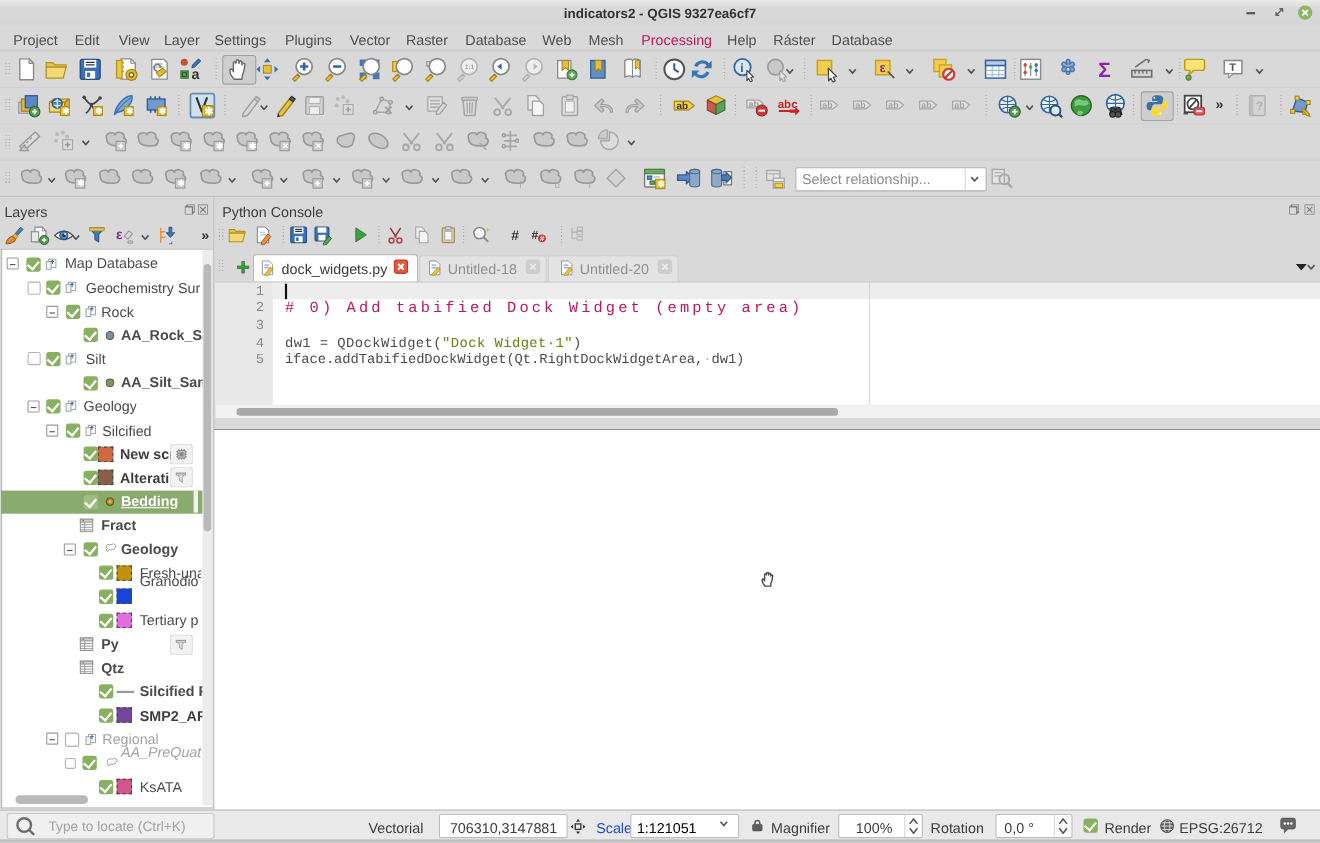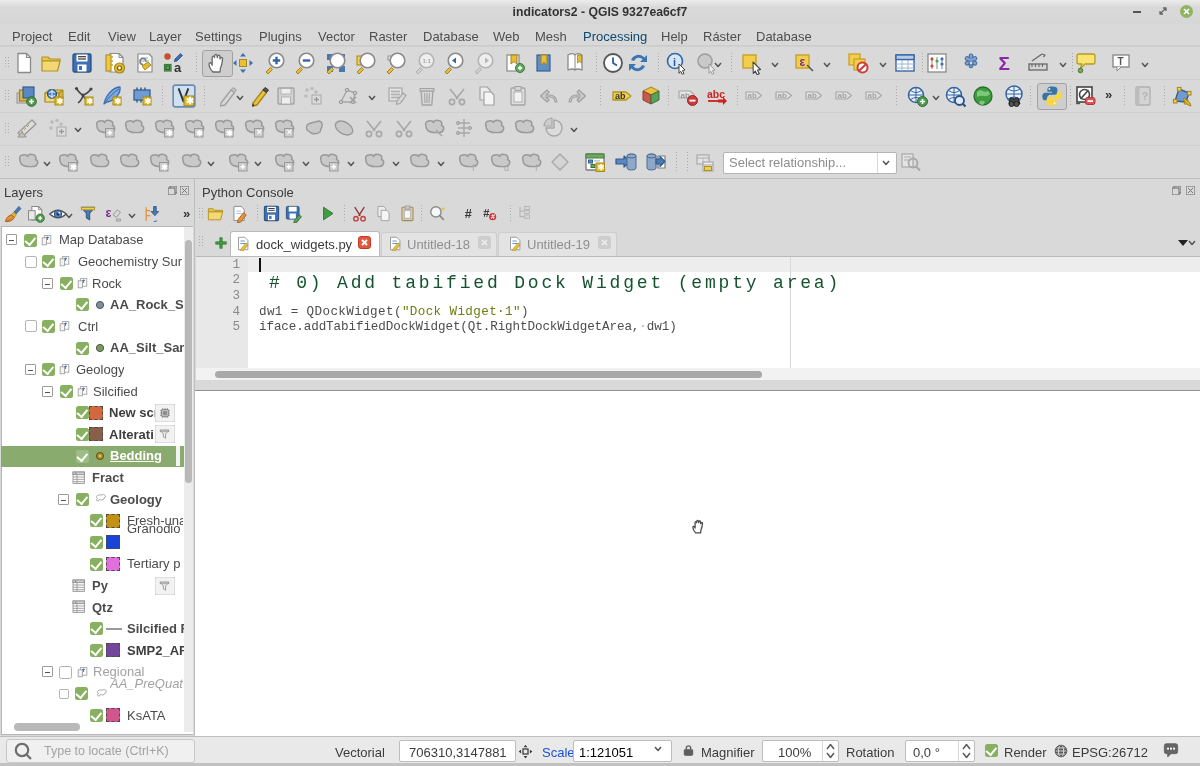--- a/index.html
+++ b/index.html
@@ -32,21 +32,21 @@
 <div class="txt" style="left:68px;top:29px;color:#4e4e4e">Edit</div>
 <div class="txt" style="left:108px;top:29px;color:#4e4e4e">View</div>
 <div class="txt" style="left:149px;top:29px;color:#4e4e4e">Layer</div>
 <div class="txt" style="left:195px;top:29px;color:#4e4e4e">Settings</div>
 <div class="txt" style="left:259px;top:29px;color:#4e4e4e">Plugins</div>
 <div class="txt" style="left:318px;top:29px;color:#4e4e4e">Vector</div>
 <div class="txt" style="left:369px;top:29px;color:#4e4e4e">Raster</div>
 <div class="txt" style="left:423px;top:29px;color:#4e4e4e">Database</div>
 <div class="txt" style="left:493px;top:29px;color:#4e4e4e">Web</div>
 <div class="txt" style="left:535px;top:29px;color:#4e4e4e">Mesh</div>
-<div class="txt" style="left:583px;top:29px;color:#0c4a6e">Processing</div>
+<div class="txt" style="left:583px;top:29px;color:#be185d">Processing</div>
 <div class="txt" style="left:661px;top:29px;color:#4e4e4e">Help</div>
 <div class="txt" style="left:703px;top:29px;color:#4e4e4e">Ráster</div>
 <div class="txt" style="left:756px;top:29px;color:#4e4e4e">Database</div>
 <div class="ab" style="left:0;top:46px;width:1200px;height:133px;background:#d9d9d9"></div>
 <div class="ab" style="left:0;top:178px;width:1200px;height:1px;background:#bdbdbd"></div>
 <div class="ab" style="left:0;top:46px;width:1200px;height:1px;background:#d0d0d0"></div>
 <div class="handle" style="left:5px;top:57px;height:12px"></div>
 <div class="ab" style="left:0;top:79px;width:1200px;height:1px;background:#d0d0d0"></div>
 <div class="handle" style="left:5px;top:90px;height:12px"></div>
 <div class="ab" style="left:0;top:112px;width:1200px;height:1px;background:#d0d0d0"></div>
@@ -787,21 +787,21 @@
     <circle cx="4" cy="4" r="3.6" fill="#7c8f9e" stroke="#555" stroke-width="1"></circle>
   </svg>
 <div class="tl" style="left:110px;top:297px;color:#4b4b4b;font-weight:bold;width:74px;">AA_Rock_Sa</div>
 <div class="ab" style="left:25px;top:320px;width:12px;height:12px;background:#fff;border:1px solid #b4b4b4;border-radius:2px"></div>
 <div class="cb on" style="left:42px;top:320px"></div>
 <svg class="ab" style="left:58px;top:320px;width:13px;height:13px" viewBox="0 0 24 24">
     <rect x="8" y="3" width="12" height="14" rx="0" fill="#fdfdfd" stroke="#9a9a9a" stroke-width="1.5"></rect>
     <rect x="4" y="7" width="8" height="13" rx="0" fill="#f4f4f4" stroke="#9a9a9a" stroke-width="1.5"></rect>
     <path d="M14 11 V5.5 m-2.5 2 l2.5 -2.5 2.5 2.5" fill="none" stroke="#3c6fb7" stroke-width="1.8" stroke-linejoin="round"></path>
   </svg>
-<div class="tl" style="left:78px;top:319px;color:#4b4b4b;">Ctrl</div>
+<div class="tl" style="left:78px;top:319px;color:#4b4b4b;">Silt</div>
 <div class="cb on" style="left:76px;top:342px"></div>
 <svg class="ab" style="left:96px;top:344px;width:8px;height:8px" viewBox="0 0 8 8">
     <circle cx="4" cy="4" r="3.6" fill="#7a9a5a" stroke="#555" stroke-width="1"></circle>
   </svg>
 <div class="tl" style="left:110px;top:340px;color:#4b4b4b;font-weight:bold;width:74px;">AA_Silt_Sam</div>
 <div class="exp" style="left:25px;top:364px"></div>
 <div class="cb on" style="left:42px;top:363px"></div>
 <svg class="ab" style="left:58px;top:363px;width:13px;height:13px" viewBox="0 0 24 24">
     <rect x="8" y="3" width="12" height="14" rx="0" fill="#fdfdfd" stroke="#9a9a9a" stroke-width="1.5"></rect>
     <rect x="4" y="7" width="8" height="13" rx="0" fill="#f4f4f4" stroke="#9a9a9a" stroke-width="1.5"></rect>
@@ -1036,42 +1036,42 @@
 <div class="ab" style="left:478px;top:236px;width:13px;height:13px;background:#cdcdcd;border-radius:3px"></div>
 <svg class="ab" style="left:481px;top:239px;width:7px;height:7px" viewBox="0 0 7 7">
     <path d="M1 1 L6 6 M6 1 L1 6" fill="none" stroke="#eee" stroke-width="1.6" stroke-linejoin="round"></path>
   </svg>
 <svg class="ab" style="left:508px;top:236px;width:15px;height:15px" viewBox="0 0 24 24">
     <path d="M4 2 h10 l5 5 v15 H4 z" fill="#fff" stroke="#8a8a8a" stroke-width="1.3" stroke-linejoin="round"></path>
     <line x1="7" y1="8" x2="14" y2="8" stroke="#5b88c4" stroke-width="1.4"></line>
     <line x1="7" y1="12" x2="15" y2="12" stroke="#5b88c4" stroke-width="1.4"></line>
     <path d="M8 21 l8 -10 3.5 2.8 -8 10 -4.2 1z" fill="#e8c23c" stroke="#a5831f" stroke-width="1" stroke-linejoin="round"></path>
   </svg>
-<div class="txt" style="left:527px;top:237px;color:#8f8f8f">Untitled-19</div>
+<div class="txt" style="left:527px;top:237px;color:#8f8f8f">Untitled-20</div>
 <div class="ab" style="left:598px;top:236px;width:13px;height:13px;background:#cdcdcd;border-radius:3px"></div>
 <svg class="ab" style="left:601px;top:239px;width:7px;height:7px" viewBox="0 0 7 7">
     <path d="M1 1 L6 6 M6 1 L1 6" fill="none" stroke="#eee" stroke-width="1.6" stroke-linejoin="round"></path>
   </svg>
 <svg class="ab" style="left:1178px;top:240px;width:10px;height:7px" viewBox="0 0 10 7">
     <path d="M0 0 h10 l-5 6 z" fill="#222" stroke-linejoin="round"></path>
   </svg>
 <svg class="ab" style="left:1188px;top:240px;width:8px;height:6px" viewBox="0 0 8 6">
     <path d="M1 1 L4 4.5 L7 1" fill="none" stroke="#555" stroke-width="1.5" stroke-linejoin="round"></path>
   </svg>
 <div class="ab" style="left:196px;top:256px;width:1004px;height:112px;background:#fff;border-top:1px solid #b9b9b9"></div>
 <div class="ab" style="left:196px;top:257px;width:52px;height:111px;background:#e8e8e8"></div>
 <div class="ab" style="left:248px;top:257px;width:952px;height:15px;background:#ededed"></div>
 <div class="ab" style="left:790px;top:257px;width:1px;height:111px;background:#d8d8d8"></div>
 <div class="ab mono" style="left:196px;top:258px;width:44px;text-align:right;font-size:12.6px;color:#8a8a8a">1</div>
 <div class="ab mono" style="left:196px;top:273px;width:44px;text-align:right;font-size:12.6px;color:#8a8a8a">2</div>
 <div class="ab mono" style="left:196px;top:289px;width:44px;text-align:right;font-size:12.6px;color:#8a8a8a">3</div>
 <div class="ab mono" style="left:196px;top:305px;width:44px;text-align:right;font-size:12.6px;color:#8a8a8a">4</div>
 <div class="ab mono" style="left:196px;top:320px;width:44px;text-align:right;font-size:12.6px;color:#8a8a8a">5</div>
 <div class="ab" style="left:259px;top:258px;width:1.6px;height:14px;background:#111"></div>
-<div class="ab mono" style="left:269px;top:273px;font-size:18px;letter-spacing:2.82px;color:#14532d"># 0) Add tabified Dock Widget (empty area)</div>
+<div class="ab mono" style="left:259px;top:273px;font-size:14px;letter-spacing:2.82px;color:#be185d"># 0) Add tabified Dock Widget (empty area)</div>
 <div class="ab mono" style="left:259px;top:305px;font-size:12.6px;letter-spacing:0.38px;color:#4d4d4d">dw1 = QDockWidget(<span style="color:#6f7d12">"Dock Widget·1"</span>)</div>
 <div class="ab mono" style="left:259px;top:320px;font-size:12.6px;letter-spacing:-0.1px;color:#4d4d4d">iface.addTabifiedDockWidget(Qt.RightDockWidgetArea,<span style="color:#b5b5b5">·</span>dw1)</div>
 <div class="ab" style="left:196px;top:368px;width:1004px;height:12px;background:#f2f2f2"></div>
 <div class="ab" style="left:215px;top:371px;width:547px;height:7px;background:#a9a9a9;border-radius:3.5px"></div>
 <div class="ab" style="left:195px;top:390px;width:1005px;height:346px;background:#fff;border-top:1px solid #919191"></div>
 <svg class="ab" style="left:690px;top:518px;width:17px;height:17px" viewBox="0 0 24 24">
     <path d="M8 21 c-2 -2 -4 -5.5 -4 -8 0 -1.4 1.8 -1.7 2.4 -.4 l.8 1.6 V6.5 c0 -1.8 2.2 -1.8 2.3 0 l.2 -2 c.2 -1.6 2.2 -1.5 2.3 .1 l.3 2 .4 -1.4 c.3 -1.5 2.2 -1.2 2.2 .3 l.1 2.4 .6 -.8 c.7 -1.1 2.2 -.6 2 .8 -.3 2.8 -.8 6.8 -2.2 9.1 l-.4 4z" fill="#fff" stroke="#4a4a4a" stroke-width="1.8" stroke-linejoin="round"></path>
   </svg>
 <div class="ab" style="left:0;top:736px;width:1200px;height:30px;background:#e9e9e9;border-top:1px solid #bebebe"></div>
 <div class="ab" style="left:0;top:763px;width:1200px;height:3px;background:#c2c2c2"></div>

